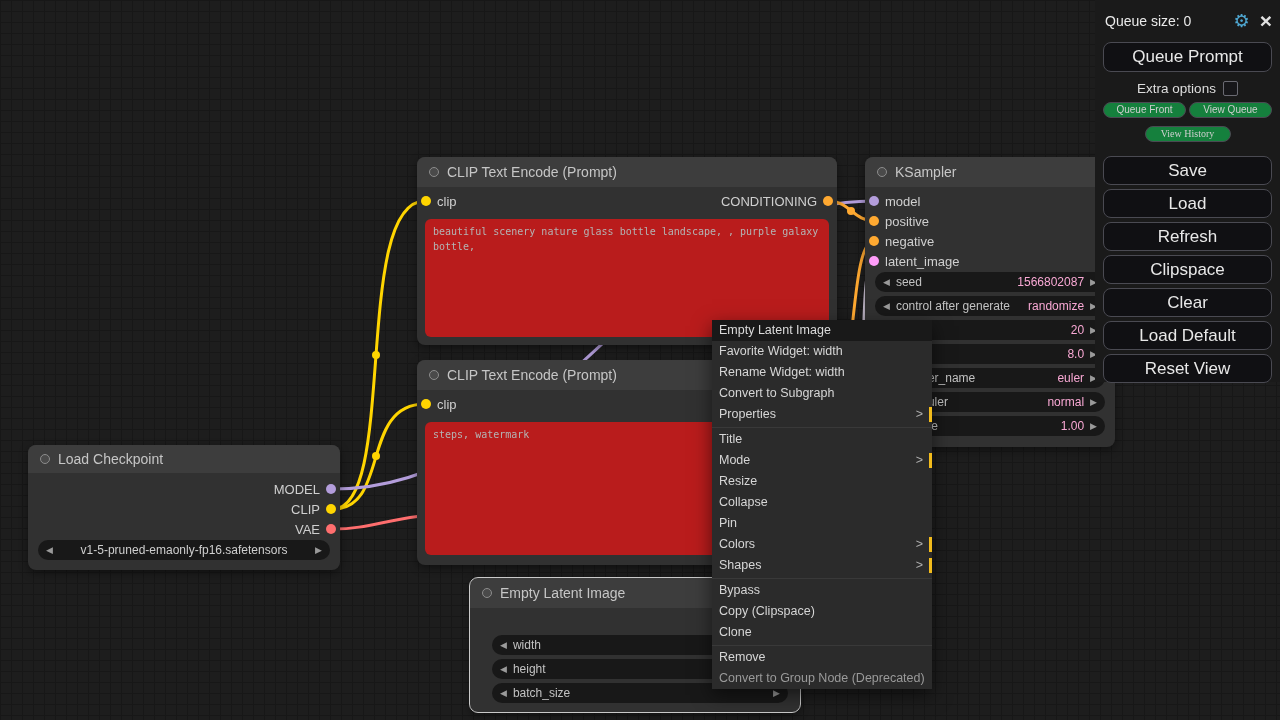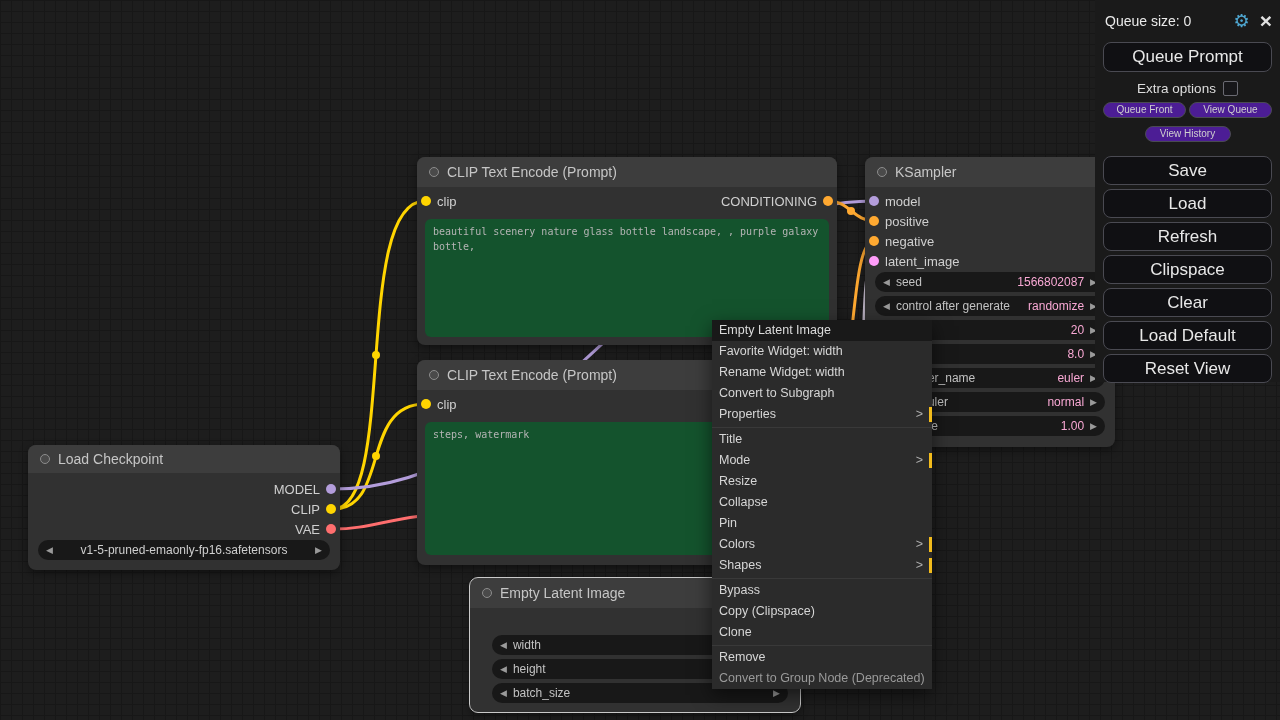--- a/index.html
+++ b/index.html
@@ -16,21 +16,21 @@
   .tdot{flex:none;width:10px;height:10px;border-radius:50%;background:#4a4a4a;border:1px solid #8c8c8c;box-sizing:border-box;}
   .srow{display:flex;align-items:center;height:20px;position:relative;font-size:13px;color:#cfcfcf;}
   .dot{position:absolute;top:5px;width:10px;height:10px;border-radius:50%;}
   .in-dot{left:4px;} .out-dot{right:4px;}
   .in-label{margin-left:20px;} .out-label{margin-left:auto;margin-right:20px;}
   .c-clip{background:#ffd500}.c-cond{background:#ffa931}.c-model{background:#b39ddb}.c-vae{background:#ff6e6e}.c-latent{background:#ff9cf9}
   .pill{position:absolute;height:20px;background:#181818;border-radius:10px;display:flex;align-items:center;gap:6px;padding:0 8px;font-size:12px;color:#c2c2c2;overflow:hidden;white-space:nowrap;box-sizing:border-box;}
   .pill .val{margin-left:auto;color:#f9a8d4;}
   .pill .val-center{margin:0 auto;color:#cfcfcf;}
   .arr{flex:none;color:#9a9a9a;font-size:9px;line-height:1;}
-  .prompt{position:absolute;background:#14532d;border-radius:6px;padding:6px 8px;font-family:"DejaVu Sans Mono",monospace;font-size:10px;color:#b4b4b4;line-height:1.45;white-space:pre-wrap;word-break:break-word;box-sizing:border-box;}
+  .prompt{position:absolute;background:#b91c1c;border-radius:6px;padding:6px 8px;font-family:"DejaVu Sans Mono",monospace;font-size:10px;color:#b4b4b4;line-height:1.45;white-space:pre-wrap;word-break:break-word;box-sizing:border-box;}
   .selected{outline:1px solid #c9c9c9;}
 
   
   .cmenu{position:absolute;left:712px;top:320px;width:220px;z-index:25;background:#2b2b2b;box-shadow:0 6px 18px rgba(0,0,0,.55);font-size:12.5px;color:#d6d6d6;}
   .cm-title{height:21px;line-height:21px;padding-left:7px;background:#191919;color:#dcdcdc;overflow:hidden;white-space:nowrap;}
   .cm-item{height:21px;line-height:21px;padding-left:7px;position:relative;overflow:hidden;white-space:nowrap;cursor:pointer;}
   .cm-item .sub-ch{position:absolute;right:9px;top:0;color:#b0b0b0;}
   .cm-item .sub-bar{position:absolute;right:-1px;top:3px;width:4px;height:15px;background:#f2bb1c;}
   .cm-sep{height:4px;display:flex;align-items:center;}
   .cm-sep::after{content:"";display:block;width:100%;height:1px;background:rgba(255,255,255,0.07);}
@@ -41,23 +41,23 @@
   .p-head{display:flex;align-items:center;margin:10px 8px 0 10px;color:#eaeaea;font-size:14px;}
   .p-head .ptitle{flex:1;}
   .gear{flex:none;color:#4fa8d3;font-size:18px;margin-right:10px;cursor:pointer;}
   .closex{flex:none;color:#e2e2e2;font-size:21px;font-weight:bold;line-height:16px;cursor:pointer;}
   .pbtn{display:block;margin:4px 8px 0;height:29px;line-height:27px;text-align:center;background:#101013;border:1px solid #4a4a52;border-radius:8px;color:#e8e8e8;font-size:17px;cursor:pointer;box-sizing:border-box;}
   .pbtn.qp{margin-top:10px;height:30px;line-height:28px;}
   .pbtn.first-big{margin-top:14px;}
   .extra-row{display:flex;align-items:center;justify-content:center;gap:7px;margin-top:9px;color:#dedede;font-size:13.5px;}
   .checkbox{width:13px;height:13px;background:#17171a;border:1px solid #6a6a72;border-radius:2px;cursor:pointer;}
   .small-row{display:flex;gap:3px;margin:6px 8px 0;}
-  .sbtn{flex:1;height:16px;line-height:14px;text-align:center;background:#4c1d95;border:1px solid #4a4a52;border-radius:8px;color:#cfcfcf;font-size:10px;cursor:pointer;box-sizing:border-box;}
+  .sbtn{flex:1;height:16px;line-height:14px;text-align:center;background:#15803d;border:1px solid #4a4a52;border-radius:8px;color:#cfcfcf;font-size:10px;cursor:pointer;box-sizing:border-box;}
   .sbtn.vh{flex:none;width:86px;margin:4px auto 0;display:block;}
-  .vh-row{display:flex;justify-content:center;margin-top:4px;}
+  .vh-row{display:flex;justify-content:center;margin-top:4px;font-family:Liberation Serif, serif;}
 </style>
 </head>
 <body>
 
 <div class="stage">
 
   <svg class="wires" width="1280" height="720">
     <path d="M 333 509 C 398 509 352 201 425 201" stroke="#ffd500"></path>
     <path d="M 333 509 C 390 509 360 404 425 404" stroke="#ffd500"></path>
     <path d="M 333 489 C 560 489 640 201 874 201" stroke="#b39ddb"></path>

